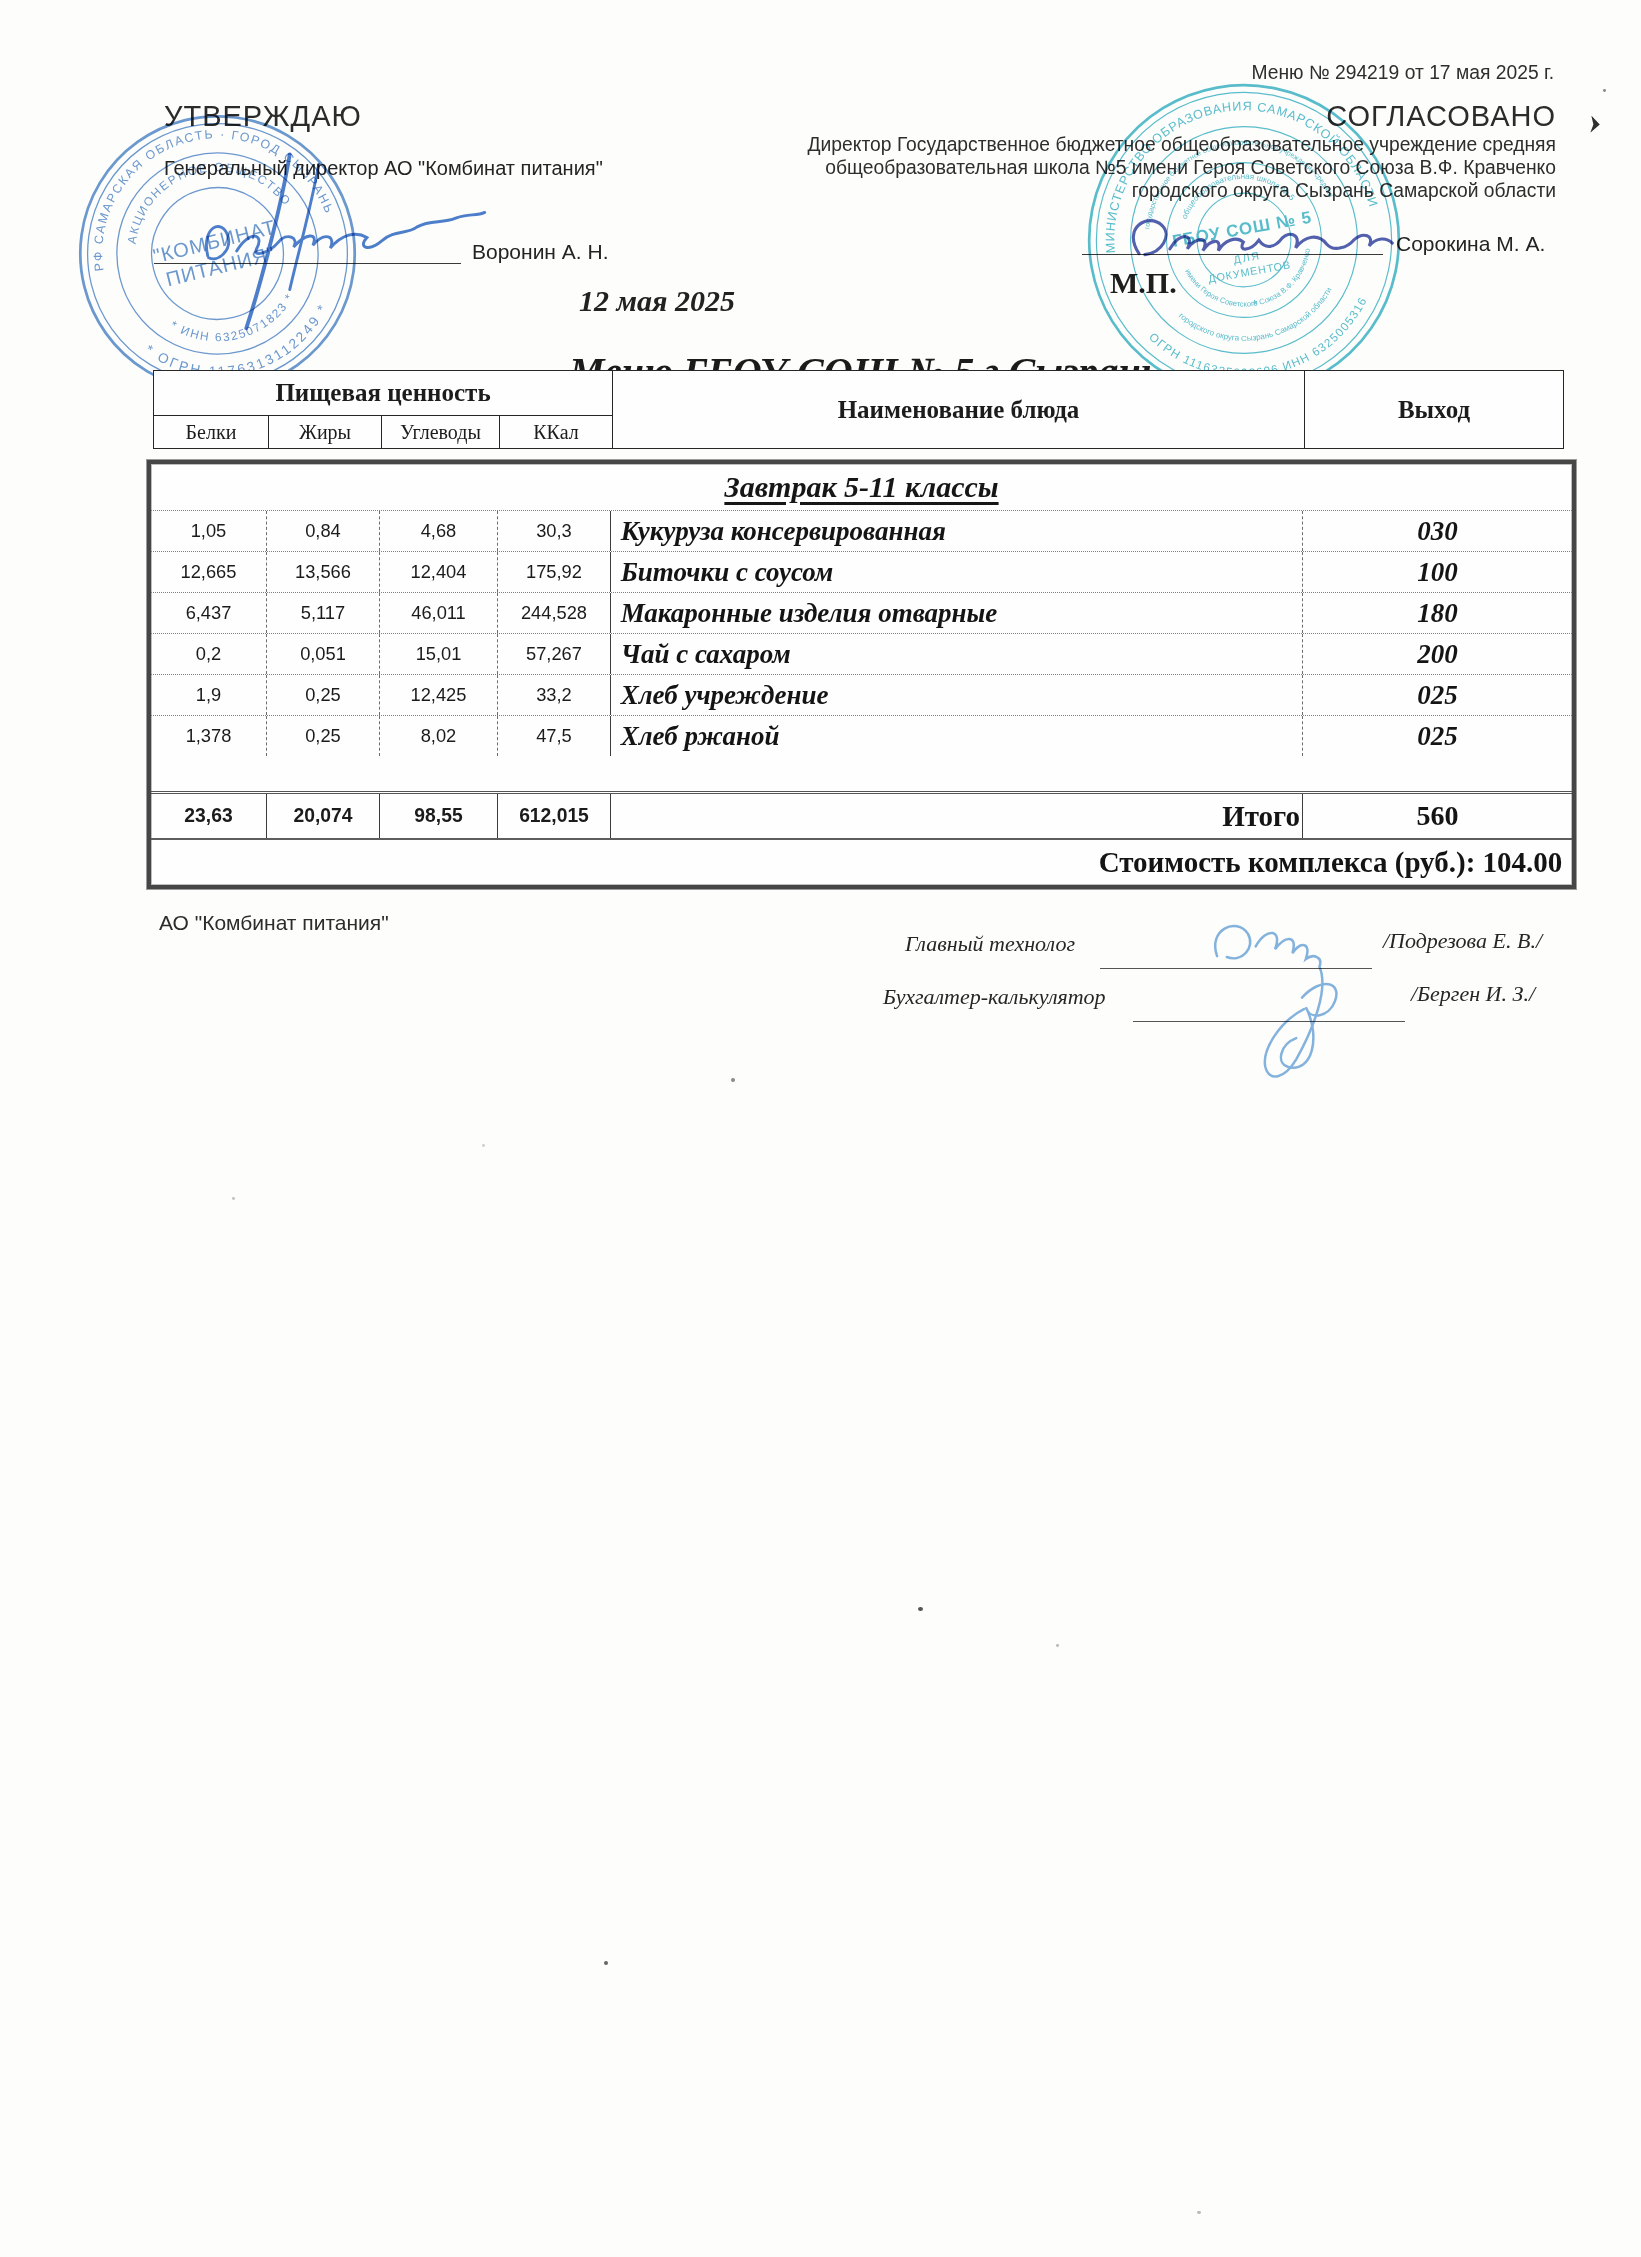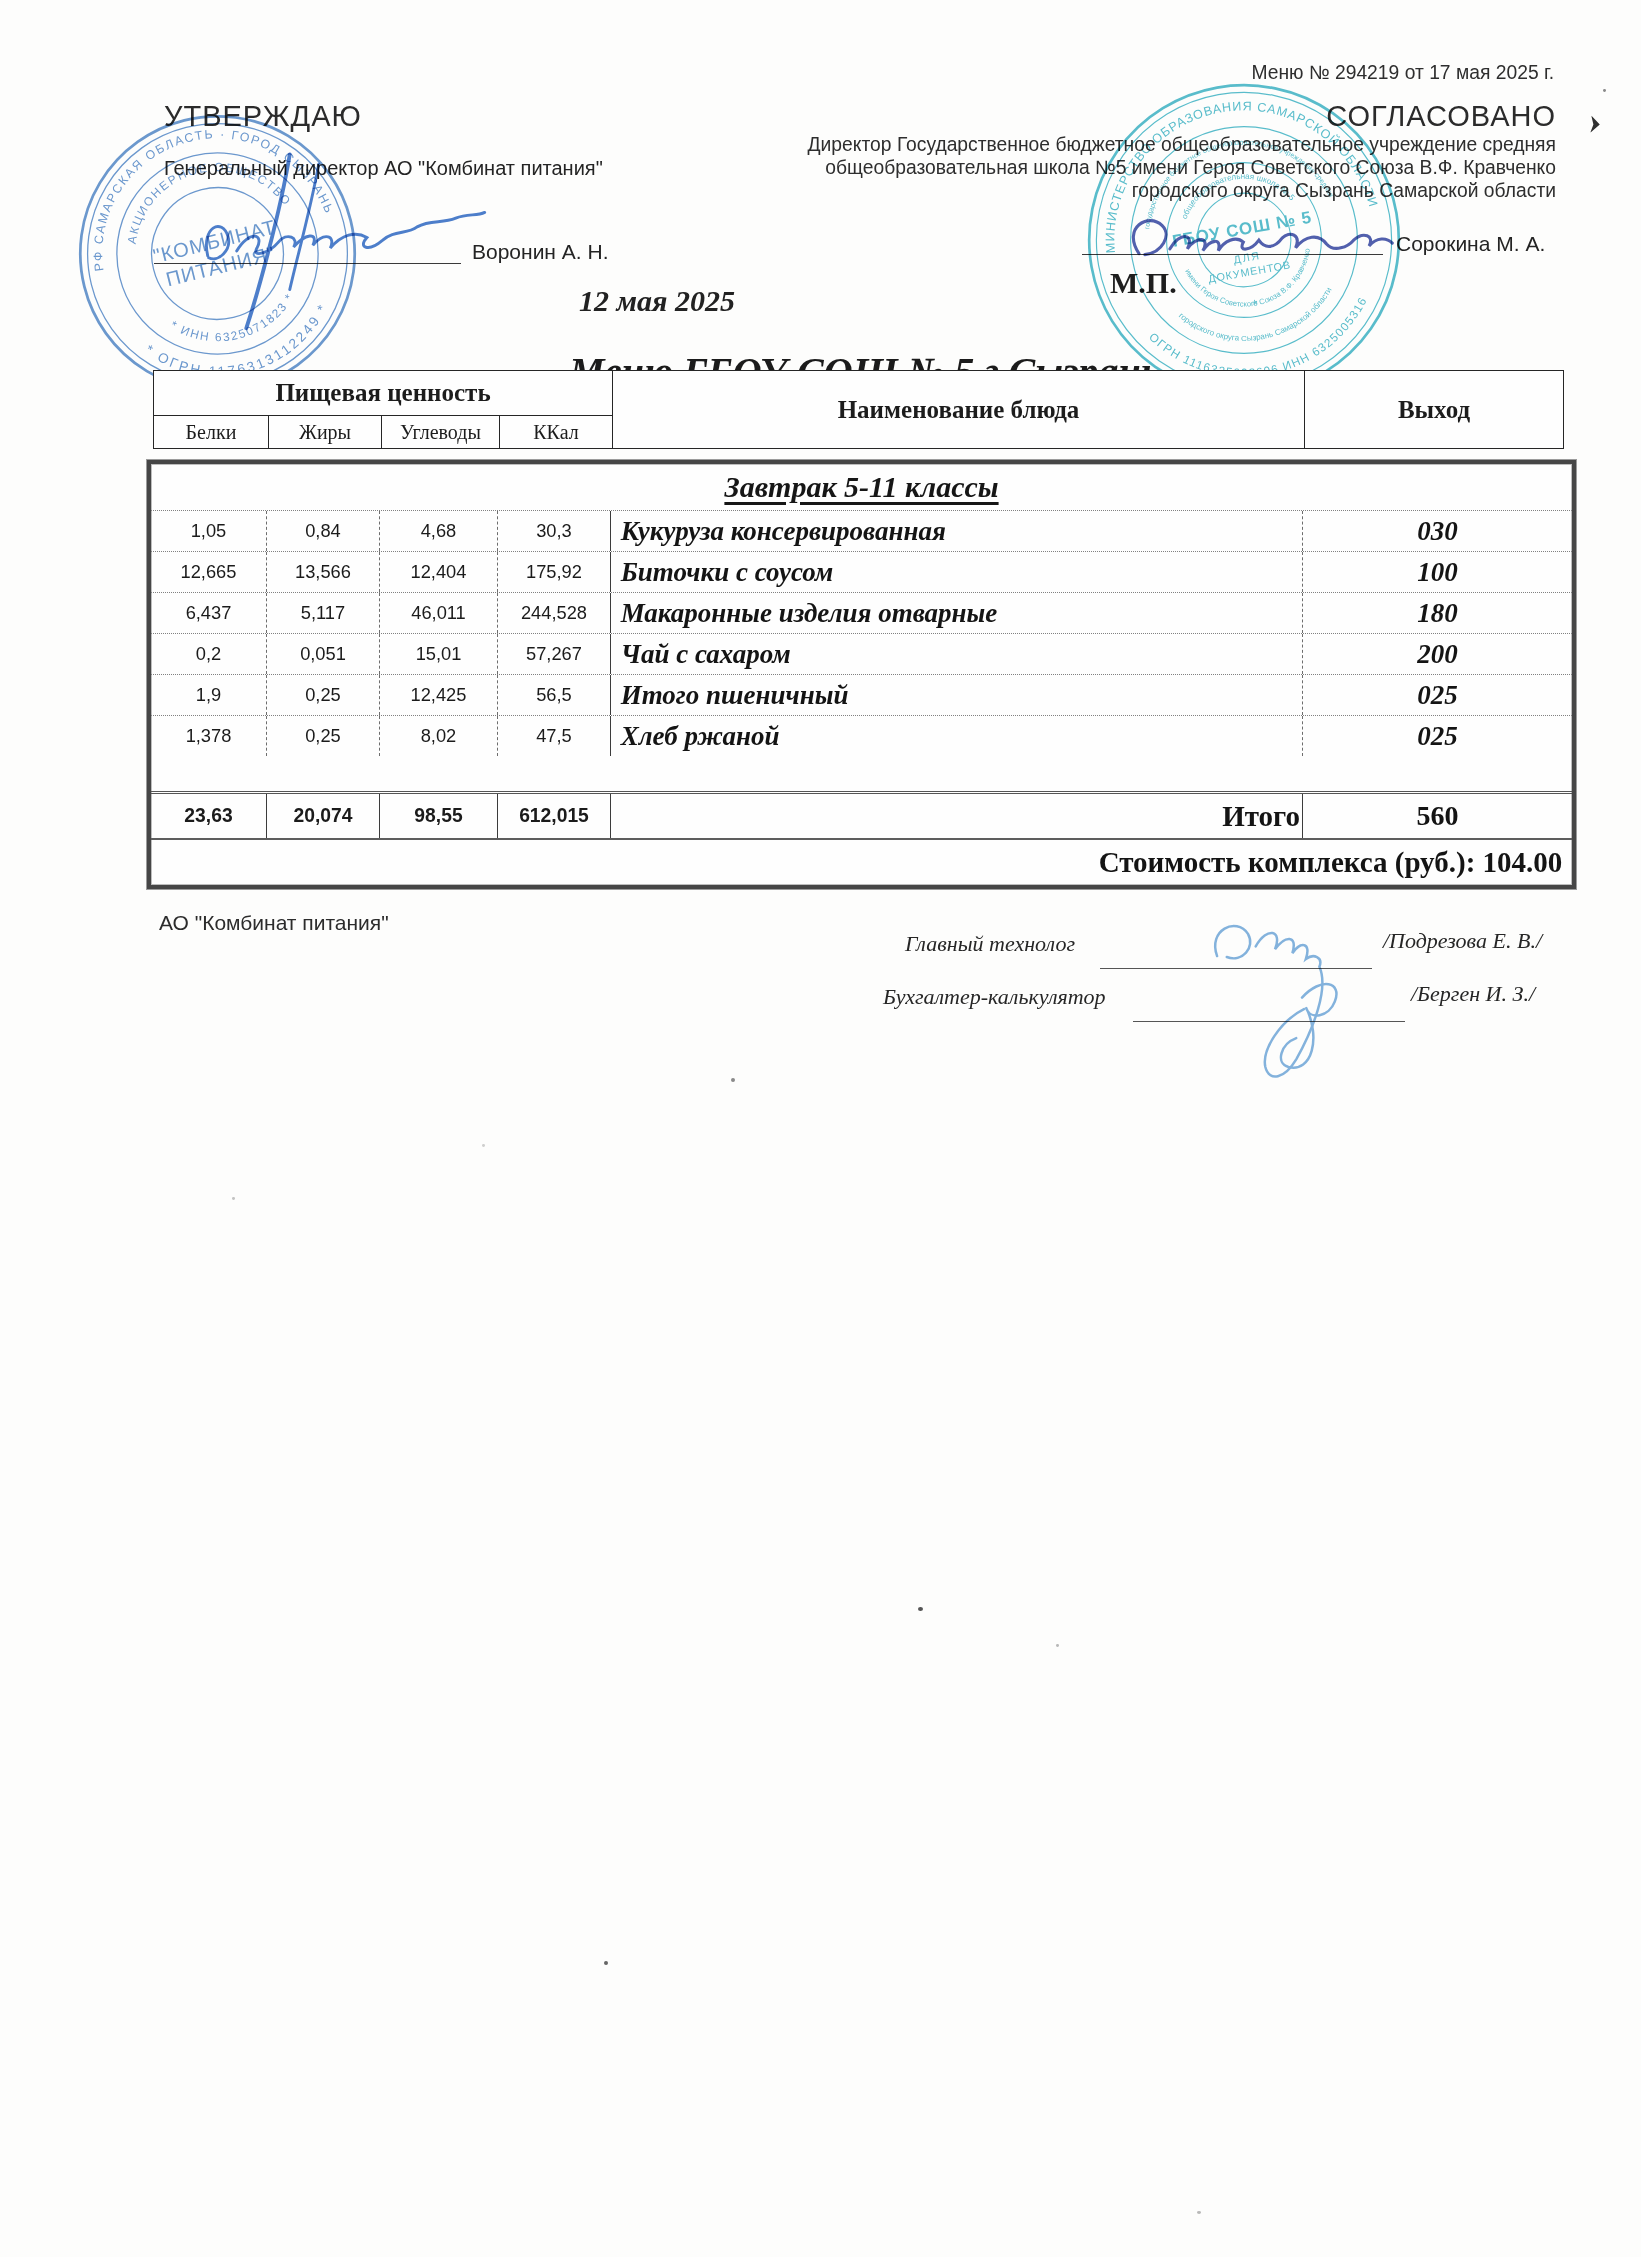--- a/index.html
+++ b/index.html
@@ -234,22 +234,22 @@
       <div class="mc n">0,051</div>
       <div class="mc n">15,01</div>
       <div class="mc n k">57,267</div>
       <div class="mc dishc">Чай с сахаром</div>
       <div class="mc outc">200</div>
     </div>
     <div class="mrow">
       <div class="mc n">1,9</div>
       <div class="mc n">0,25</div>
       <div class="mc n">12,425</div>
-      <div class="mc n k">56,5</div>
-      <div class="mc dishc">Итого пшеничный</div>
+      <div class="mc n k">33,2</div>
+      <div class="mc dishc">Хлеб учреждение</div>
       <div class="mc outc">025</div>
     </div>
     <div class="mrow">
       <div class="mc n">1,378</div>
       <div class="mc n">0,25</div>
       <div class="mc n">8,02</div>
       <div class="mc n k">47,5</div>
       <div class="mc dishc">Хлеб ржаной</div>
       <div class="mc outc">025</div>
     </div>

